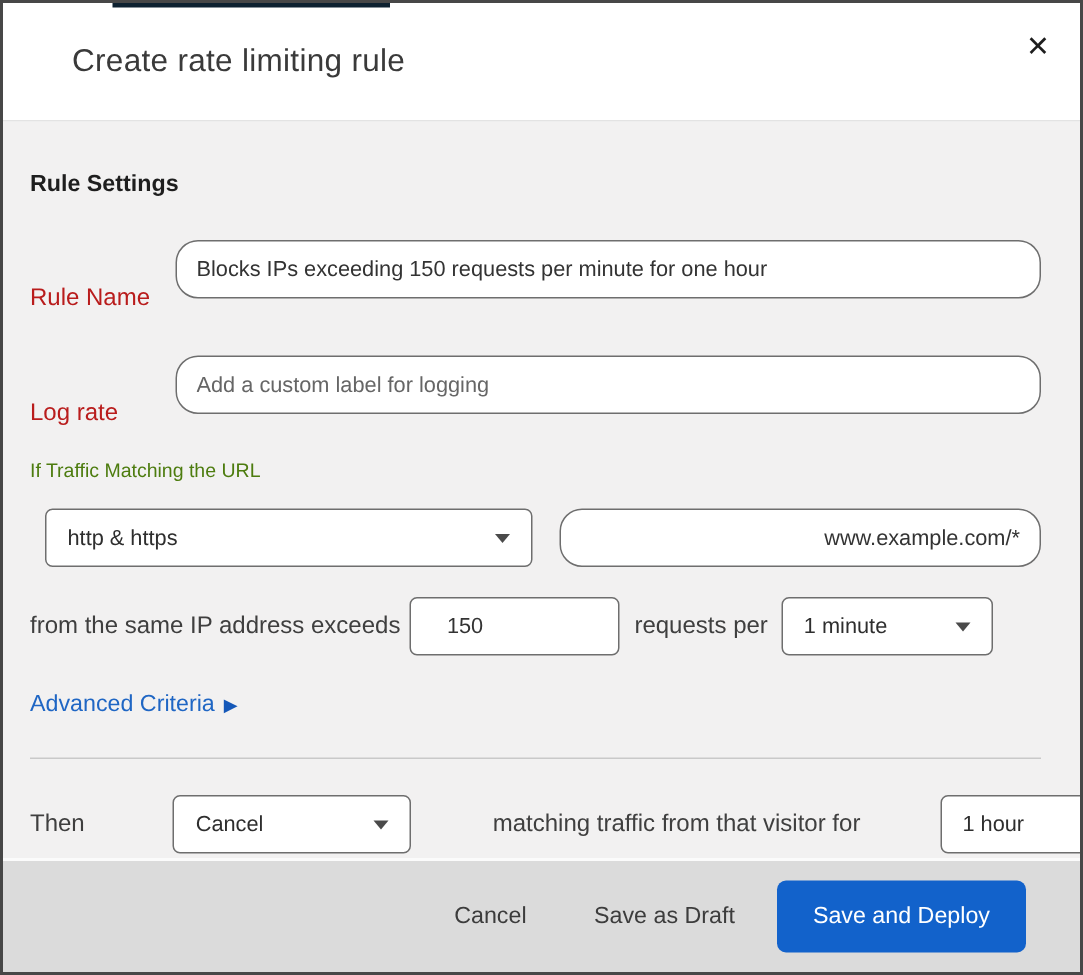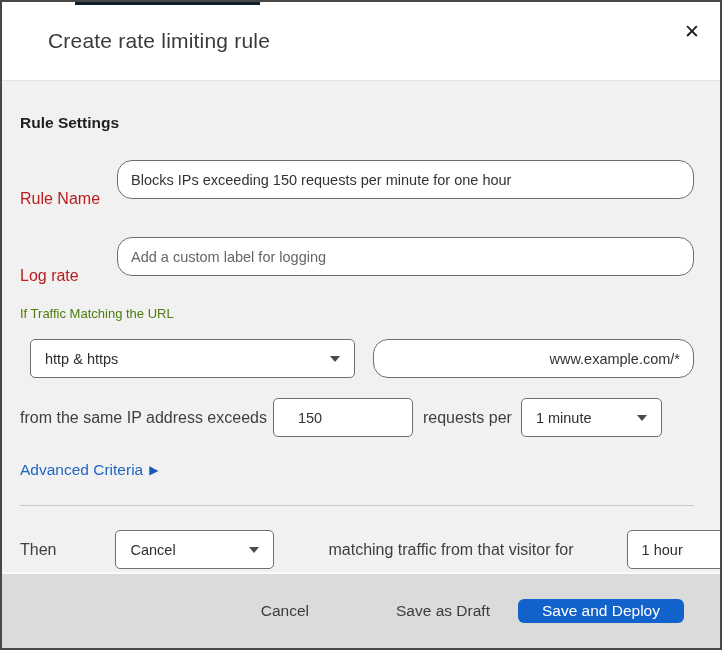--- a/index.html
+++ b/index.html
@@ -164,27 +164,27 @@
   .text-btn {
     background: transparent;
     border: none;
     font-family: "Liberation Sans", "DejaVu Sans", sans-serif;
     font-size: 15.5px;
     color: #3c3c3c;
     cursor: pointer;
     padding: 8px 0;
   }
   .btn-cancel { margin-right: 45px; }
-  .btn-draft { margin-right: 28px; margin-left: 42px; }
+  .btn-draft { margin-right: 28px; }
   .primary-btn {
     background: #1262cb;
     color: #ffffff;
     border: none;
     border-radius: 6px;
-    height: 24px;
+    height: 48px;
     padding: 0 24px;
     font-family: "Liberation Sans", "DejaVu Sans", sans-serif;
     font-size: 15.5px;
     cursor: pointer;
   }
 </style>
 </head>
 <body>
 
 <div class="dialog">

